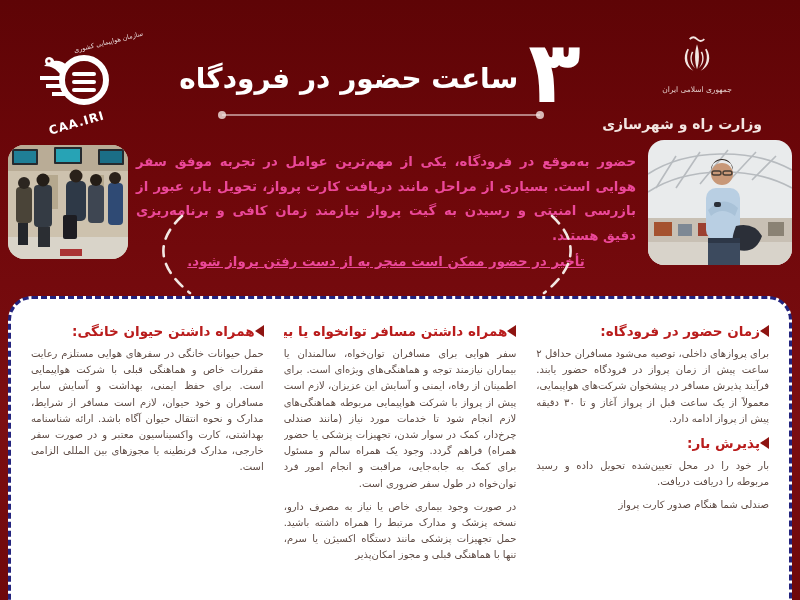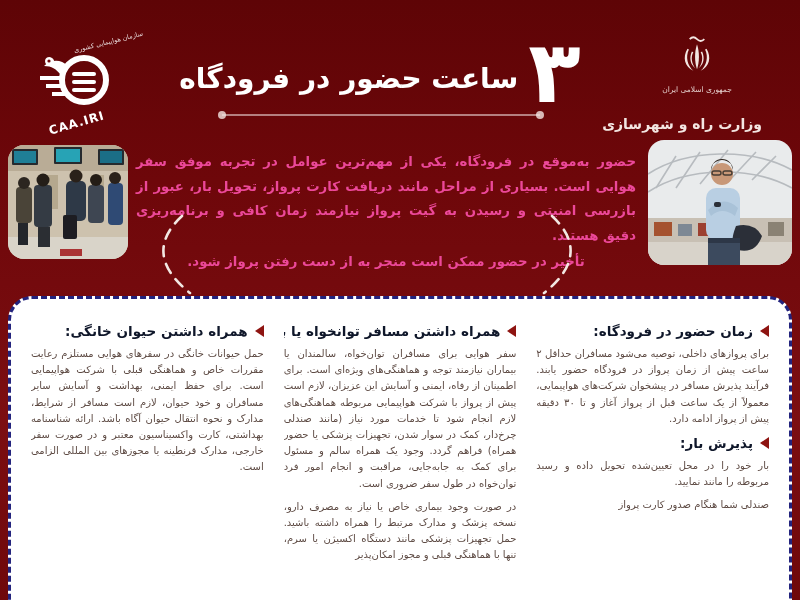--- a/index.html
+++ b/index.html
@@ -36,42 +36,42 @@
 
   .caa{ position:absolute; top:36px; left:22px; width:118px; height:100px; color:#fff; }
   .caa .arc-text{ position:absolute; top:2px; right:-4px; font-size:6.5px; transform:rotate(-14deg); opacity:.85; white-space:nowrap;}
   .caa .caa-label{ position:absolute; bottom:6px; left:26px; font-size:12px; font-weight:bold; letter-spacing:1px; transform:rotate(-16deg); direction:ltr;}
 
   
   .intro{
     position:absolute; top:150px; left:136px; width:500px; color:#ec4899;
   }
   .intro p.lead{ font-size:13.3px; font-weight:bold; line-height:1.85; text-align:justify; }
-  .intro p.warn{ font-size:13.3px; font-weight:bold; line-height:1.8; text-align:center; margin-top:2px;}
+  .intro p.warn{ font-size:13.3px; font-weight:bold; line-height:1.8; text-align:center; margin-top:2px;text-decoration:underline;}
 
   
   .photo{ position:absolute; border-radius:16px; overflow:hidden; }
   .photo svg{ display:block; width:100%; height:100%; }
   .photo-left{ top:145px; left:8px; width:120px; height:114px; }
   .photo-right{ top:140px; right:8px; width:144px; height:125px; }
 
   
   .arcs{ position:absolute; inset:0; pointer-events:none; }
 
   
   .card{
     position:absolute; top:296px; left:8px; right:8px; height:330px;
     background:#ffffff; border:3px dashed #23237d; border-radius:24px;
     padding:16px 20px 0 20px;
     display:flex; direction:rtl; gap:20px; overflow:hidden;
   }
   .col{ flex:1; overflow:hidden; }
   .sec-head{
-    display:flex; align-items:center; gap:7px; direction:rtl;
-    color:#0f172a; font-weight:bold; font-size:13.5px;
+    display:flex; align-items:center; direction:rtl;
+    color:#b91c1c; font-weight:bold; font-size:13.5px;
     margin:8px 0 7px 0; white-space:nowrap;
   }
   .tri{
     width:0; height:0; flex:0 0 auto;
     border-top:6px solid transparent; border-bottom:6px solid transparent;
     border-right:9px solid #8e1411;
   }
   .col p{
     font-size:10px; color:#5d4a43; line-height:1.62;
     text-align:justify; margin-bottom:7px;
@@ -190,21 +190,21 @@
   <div class="col">
     <div class="sec-head">
       <span class="tri"></span>
       <span>زمان حضور در فرودگاه:</span>
     </div>
     <p>برای پروازهای داخلی، توصیه می‌شود مسافران حداقل ۲ ساعت پیش از زمان پرواز در فرودگاه حضور یابند. فرآیند پذیرش مسافر در پیشخوان شرکت‌های هواپیمایی، معمولاً از یک ساعت قبل از پرواز آغاز و تا ۳۰ دقیقه پیش از پرواز ادامه دارد.</p>
     <div class="sec-head">
       <span class="tri"></span>
       <span>پذیرش بار:</span>
     </div>
-    <p>بار خود را در محل تعیین‌شده تحویل داده و رسید مربوطه را مانند نمایید.</p>
+    <p>بار خود را در محل تعیین‌شده تحویل داده و رسید مربوطه را دریافت دریافت.</p>
     <p>صندلی شما هنگام صدور کارت پرواز</p>
   </div>
 
   <div class="col">
     <div class="sec-head">
       <span class="tri"></span>
       <span>همراه داشتن مسافر توانخواه یا بیمار:</span>
     </div>
     <p>سفر هوایی برای مسافران توان‌خواه، سالمندان یا بیماران نیازمند توجه و هماهنگی‌های ویژه‌ای است. برای اطمینان از رفاه، ایمنی و آسایش این عزیزان، لازم است پیش از پرواز با شرکت هواپیمایی مربوطه هماهنگی‌های لازم انجام شود تا خدمات مورد نیاز (مانند صندلی چرخ‌دار، کمک در سوار شدن، تجهیزات پزشکی یا حضور همراه) فراهم گردد. وجود یک همراه سالم و مسئول برای کمک به جابه‌جایی، مراقبت و انجام امور فرد توان‌خواه در طول سفر ضروری است.</p>
     <p>در صورت وجود بیماری خاص یا نیاز به مصرف دارو، نسخه پزشک و مدارک مرتبط را همراه داشته باشید. حمل تجهیزات پزشکی مانند دستگاه اکسیژن یا سرم، تنها با هماهنگی قبلی و مجوز امکان‌پذیر</p>

